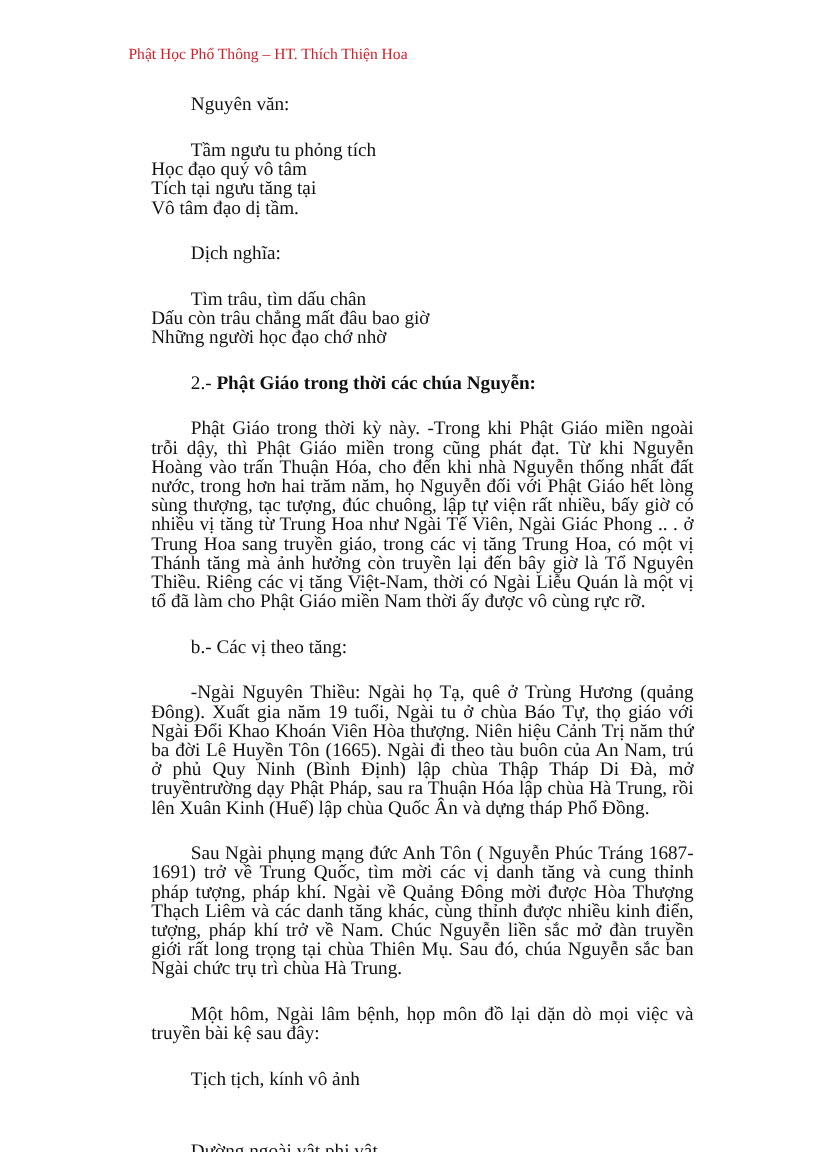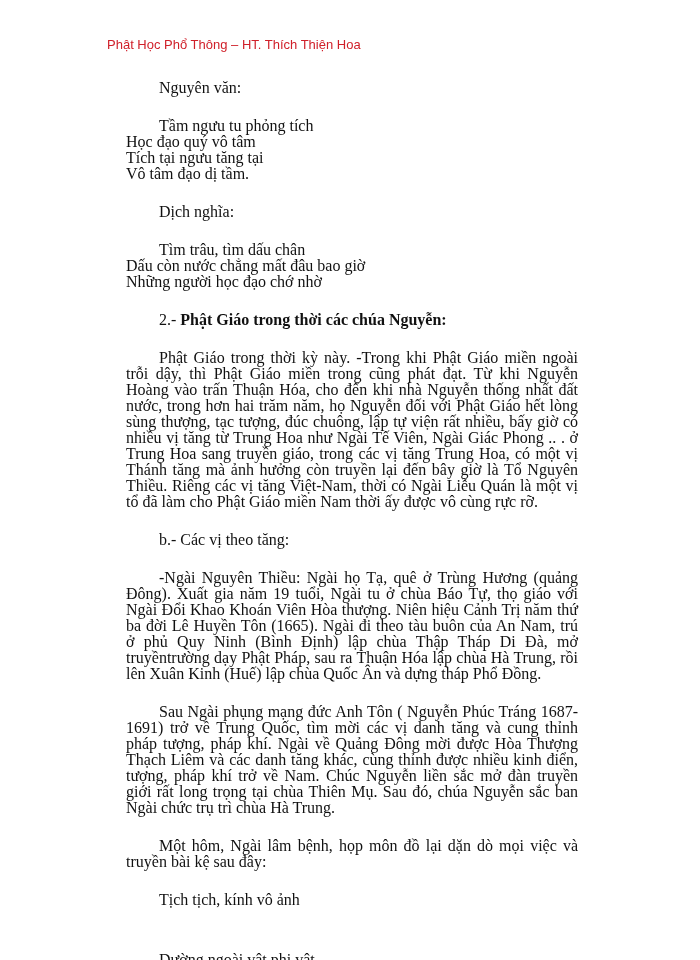--- a/index.html
+++ b/index.html
@@ -17,21 +17,21 @@
       position: absolute;
       left: 0; top: 0;
       width: 700px;
       height: 960px;
       background: #ffffff;
     }
     .header {
       position: absolute;
       left: 107px;
       top: 37px;
-      font-family: Liberation Sans, sans-serif;
+      font-family: Liberation Serif, serif;
       font-size: 13px;
       color: #d0202a;
       white-space: nowrap;
     }
     .content {
       position: absolute;
       left: 126px;
       top: 80px;
       width: 452px;
       font-family: "Liberation Serif", serif;
@@ -68,21 +68,21 @@
     <span class="line indent">Tầm ngưu tu phỏng tích</span>
     <span class="line">Học đạo quý vô tâm</span>
     <span class="line">Tích tại ngưu tăng tại</span>
     <span class="line">Vô tâm đạo dị tầm.</span>
 
     <div class="half"></div>
 
     <span class="line indent">Dịch nghĩa:</span>
     <div class="half"></div>
     <span class="line indent">Tìm trâu, tìm dấu chân</span>
-    <span class="line">Dấu còn nước chẳng mất đâu bao giờ</span>
+    <span class="line">Dấu còn trâu chẳng mất đâu bao giờ</span>
     <span class="line">Những người học đạo chớ nhờ</span>
 
     <div class="half"></div>
 
     <span class="line indent heading">
       <span>2.-</span>
       <b>Phật Giáo trong thời các chúa Nguyễn:</b>
     </span>
 
     <div class="half"></div>

